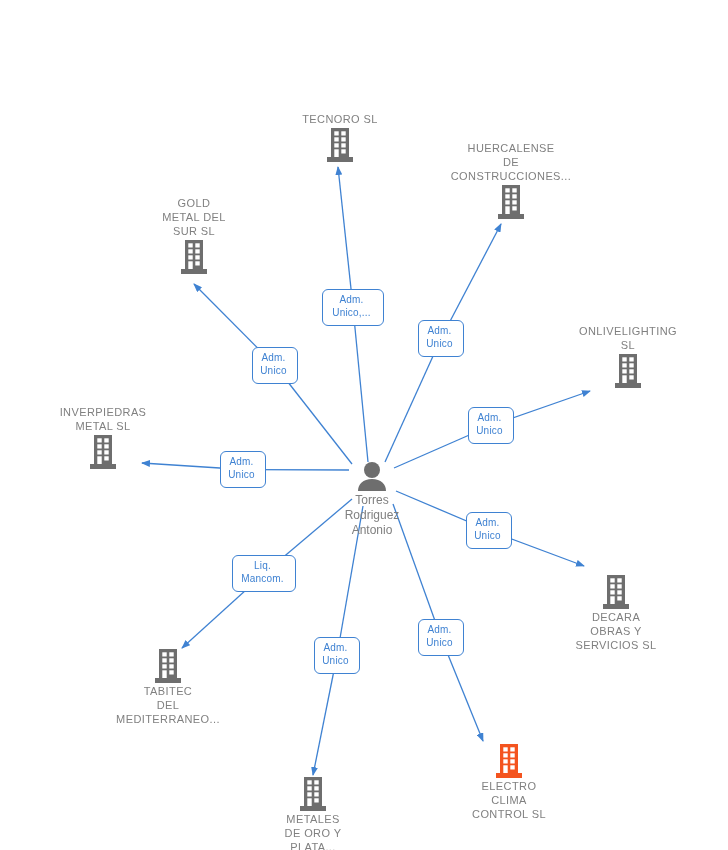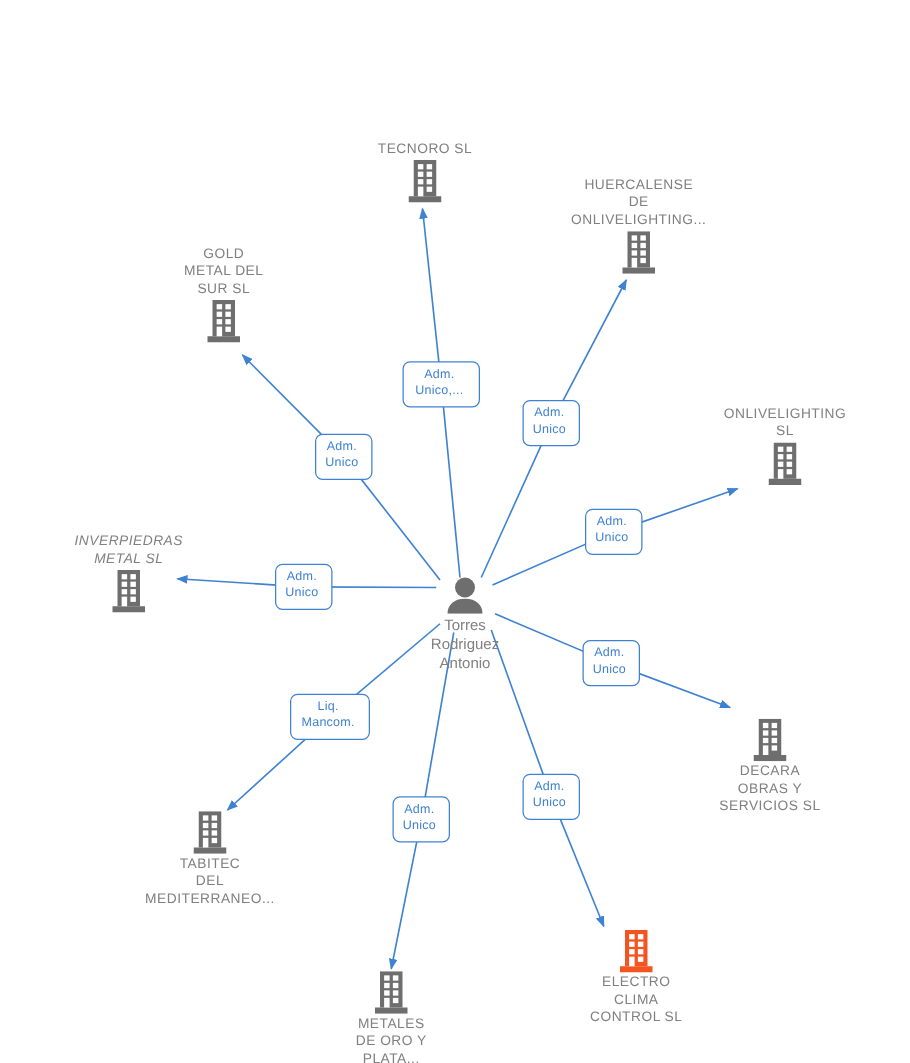--- a/index.html
+++ b/index.html
@@ -148,21 +148,21 @@
           <rect x="16.3" y="9.3" width="4.4" height="4.2" fill="#ffffff"></rect>
           <rect x="9.3" y="15.3" width="4.4" height="4.2" fill="#ffffff"></rect>
           <rect x="16.3" y="15.3" width="4.4" height="4.2" fill="#ffffff"></rect>
           <rect x="9.3" y="21.3" width="4.4" height="7.7" fill="#ffffff"></rect>
           <rect x="16.3" y="21.3" width="4.4" height="4.2" fill="#ffffff"></rect>
         </svg>
       </div>
       <div class="node above" style="left: 511px; top: 97px;">
         <span class="nlabel">HUERCALENSE
 DE
-ONLIVELIGHTING...</span>
+CONSTRUCCIONES...</span>
         <svg width="30" height="34" viewBox="0 0 30 34" class="glyph">
           <rect x="6" y="0" width="18" height="29" fill="#6e6e6e"></rect>
           <rect x="2" y="29" width="26" height="5" fill="#6e6e6e"></rect>
           <rect x="9.3" y="3.3" width="4.4" height="4.2" fill="#ffffff"></rect>
           <rect x="16.3" y="3.3" width="4.4" height="4.2" fill="#ffffff"></rect>
           <rect x="9.3" y="9.3" width="4.4" height="4.2" fill="#ffffff"></rect>
           <rect x="16.3" y="9.3" width="4.4" height="4.2" fill="#ffffff"></rect>
           <rect x="9.3" y="15.3" width="4.4" height="4.2" fill="#ffffff"></rect>
           <rect x="16.3" y="15.3" width="4.4" height="4.2" fill="#ffffff"></rect>
           <rect x="9.3" y="21.3" width="4.4" height="7.7" fill="#ffffff"></rect>
@@ -246,37 +246,37 @@
           <rect x="16.3" y="9.3" width="4.4" height="4.2" fill="#ffffff"></rect>
           <rect x="9.3" y="15.3" width="4.4" height="4.2" fill="#ffffff"></rect>
           <rect x="16.3" y="15.3" width="4.4" height="4.2" fill="#ffffff"></rect>
           <rect x="9.3" y="21.3" width="4.4" height="7.7" fill="#ffffff"></rect>
           <rect x="16.3" y="21.3" width="4.4" height="4.2" fill="#ffffff"></rect>
         </svg>
         <span class="nlabel">TABITEC
 DEL
 MEDITERRANEO...</span>
       </div>
-      <div class="node above" style="left: 103px; top: 382px; font-style: italic;">
+      <div class="node above" style="left: 103px; top: 361px;">
         <span class="nlabel">INVERPIEDRAS
 METAL SL</span>
         <svg width="30" height="34" viewBox="0 0 30 34" class="glyph">
           <rect x="6" y="0" width="18" height="29" fill="#6e6e6e"></rect>
           <rect x="2" y="29" width="26" height="5" fill="#6e6e6e"></rect>
           <rect x="9.3" y="3.3" width="4.4" height="4.2" fill="#ffffff"></rect>
           <rect x="16.3" y="3.3" width="4.4" height="4.2" fill="#ffffff"></rect>
           <rect x="9.3" y="9.3" width="4.4" height="4.2" fill="#ffffff"></rect>
           <rect x="16.3" y="9.3" width="4.4" height="4.2" fill="#ffffff"></rect>
           <rect x="9.3" y="15.3" width="4.4" height="4.2" fill="#ffffff"></rect>
           <rect x="16.3" y="15.3" width="4.4" height="4.2" fill="#ffffff"></rect>
           <rect x="9.3" y="21.3" width="4.4" height="7.7" fill="#ffffff"></rect>
           <rect x="16.3" y="21.3" width="4.4" height="4.2" fill="#ffffff"></rect>
         </svg>
       </div>
-      <div class="node above" style="left: 179px; top: 152px;">
+      <div class="node above" style="left: 194px; top: 152px;">
         <span class="nlabel">GOLD
 METAL DEL
 SUR SL</span>
         <svg width="30" height="34" viewBox="0 0 30 34" class="glyph">
           <rect x="6" y="0" width="18" height="29" fill="#6e6e6e"></rect>
           <rect x="2" y="29" width="26" height="5" fill="#6e6e6e"></rect>
           <rect x="9.3" y="3.3" width="4.4" height="4.2" fill="#ffffff"></rect>
           <rect x="16.3" y="3.3" width="4.4" height="4.2" fill="#ffffff"></rect>
           <rect x="9.3" y="9.3" width="4.4" height="4.2" fill="#ffffff"></rect>
           <rect x="16.3" y="9.3" width="4.4" height="4.2" fill="#ffffff"></rect>

